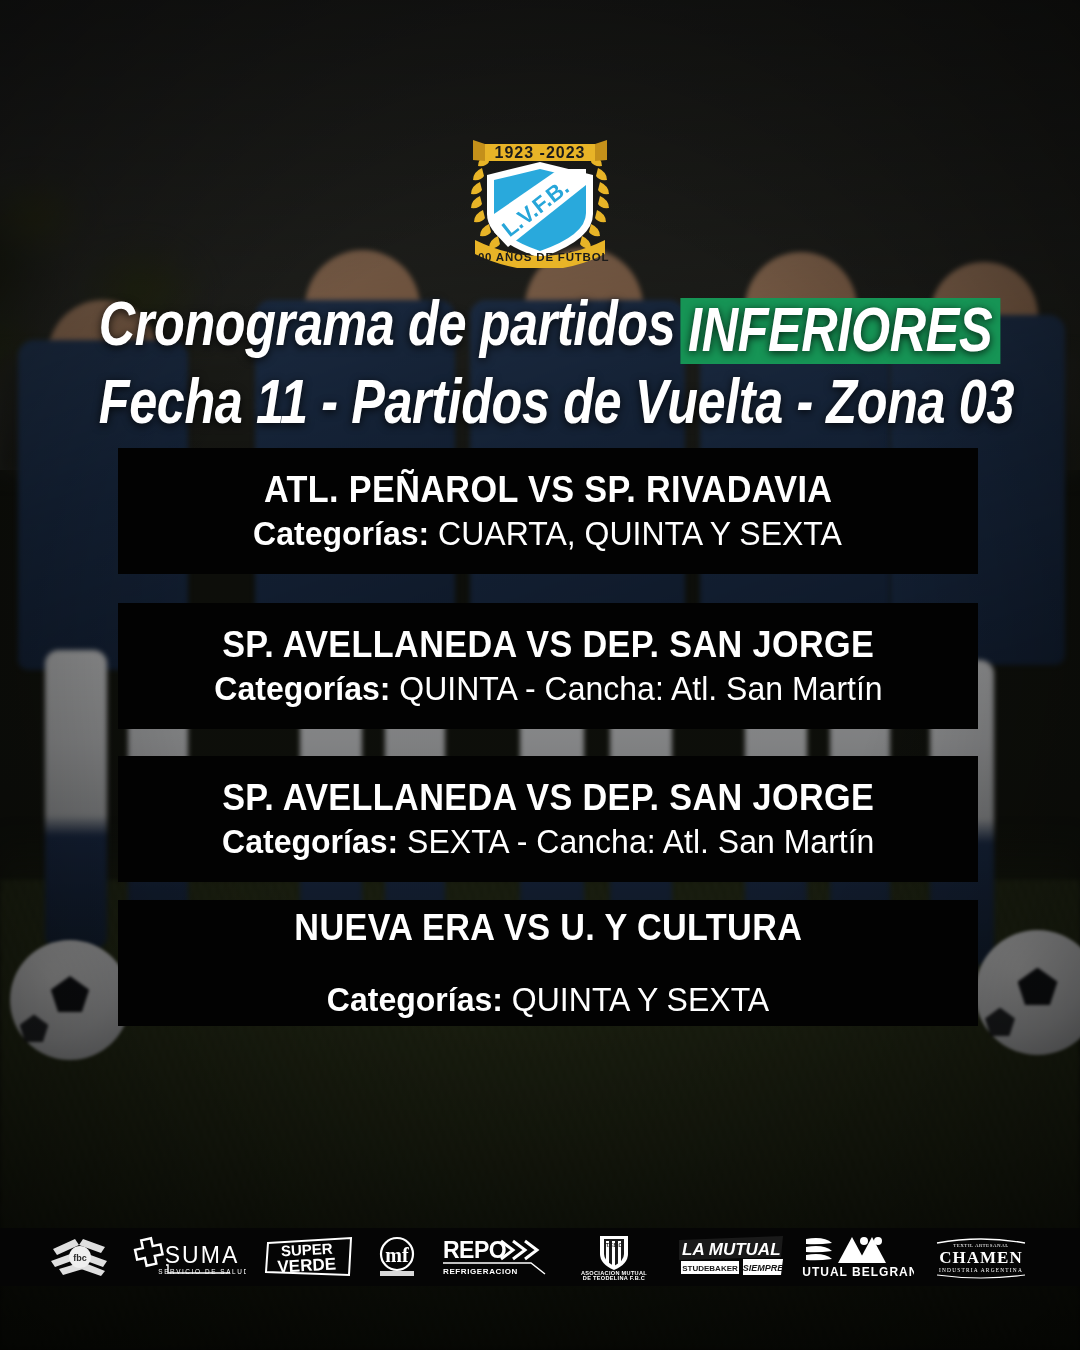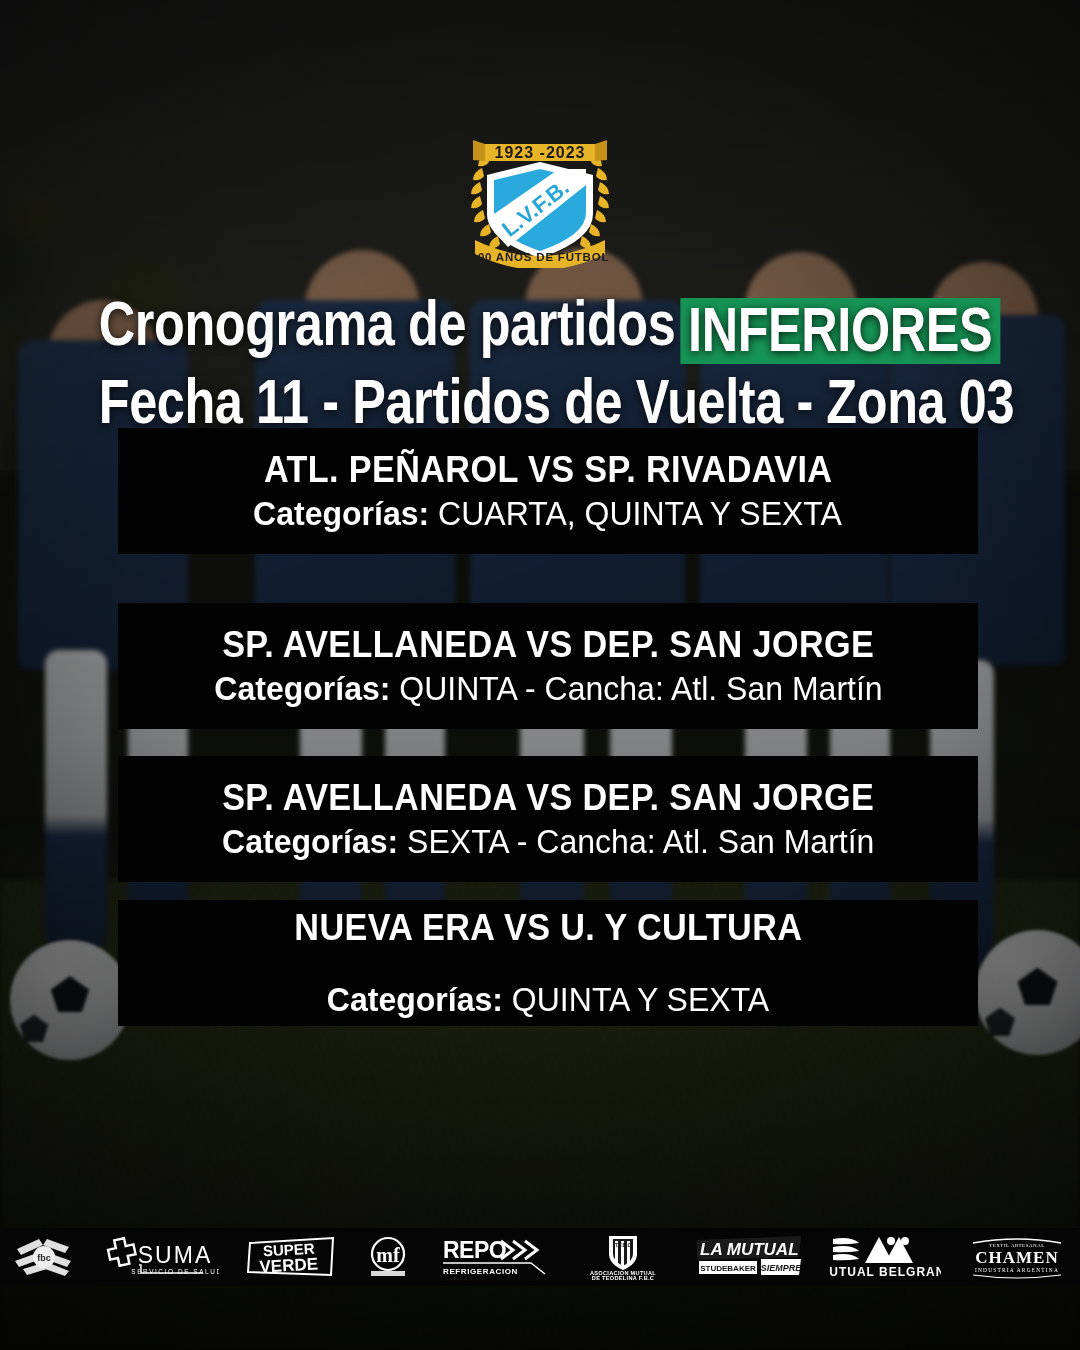--- a/index.html
+++ b/index.html
@@ -90,21 +90,21 @@
       linear-gradient(180deg, rgba(0,0,0,.62) 0%, rgba(0,0,0,.40) 22%, rgba(0,0,0,.34) 55%, rgba(0,0,0,.52) 85%, rgba(0,0,0,.70) 100%);}
   .bg-vig{position:absolute;inset:0;background:radial-gradient(ellipse 80% 70% at 50% 45%, rgba(0,0,0,0) 40%, rgba(0,0,0,.55) 100%);}
 
   
   .content{position:absolute;inset:0;}
 
   
   .crest{position:absolute;left:50%;top:128px;transform:translateX(-50%);width:210px;height:140px;}
 
   
-  .title-wrap{position:absolute;left:0;top:288px;width:988px;text-align:center;}
+  .title-wrap{position:absolute;left:0;top:288px;width:988px;text-align:center;font-style:italic;}
   .title-line{
     font-family:"Liberation Sans Narrow","Liberation Sans",sans-serif;
     font-weight:700;color:#ffffff;
     letter-spacing:-.5px;
     white-space:nowrap;
     text-shadow:0 2px 10px rgba(0,0,0,.8);
     transform:scaleX(.80);
   }
   .title-line.l1t{font-size:63px;line-height:70px;}
   .title-line.l2t{font-size:63px;line-height:70px;margin-top:2px;}
@@ -136,21 +136,21 @@
     color:#ffffff;font-size:33px;line-height:40px;
     font-weight:400;white-space:nowrap;margin-top:3px;
     transform:scaleX(.97);
   }
   .match-cats b{font-weight:700;}
 
   
   .sponsor-bar{
     position:absolute;left:0;top:1228px;width:1080px;height:58px;
     background:#050505;
-    display:flex;align-items:center;justify-content:center;gap:26px;
+    display:flex;align-items:center;justify-content:center;gap:17px;
   }
   .sp{height:46px;display:flex;align-items:center;justify-content:center;color:#fff;}
   .sp svg{display:block;}
 </style>
 </head>
 <body>
 
 <div class="poster">
 
   <div class="bg">
@@ -226,21 +226,21 @@
         <path d="M40 112 Q105 144 170 112 L170 126 Q105 158 40 126 Z" fill="#e8b427"></path>
         <text x="105" y="133" fill="#1b1b1b" font-family="'Liberation Sans',sans-serif" font-size="11.5" font-weight="700" text-anchor="middle" letter-spacing=".8">100 AÑOS DE FÚTBOL</text>
       </svg>
     </div>
 
     <div class="title-wrap">
       <div class="title-line l1t"><span>Cronograma de partidos</span><span class="hl">INFERIORES</span></div>
       <div class="title-line l2t">Fecha 11 - Partidos de Vuelta - Zona 03</div>
     </div>
 
-    <div class="card" style="left:118px;top:428px;width:860px;height:126px;">
+    <div class="card" style="left:118px;top:448px;width:860px;height:126px;">
       <div class="match-title">ATL. PEÑAROL VS SP. RIVADAVIA</div>
       <div class="match-cats"><b>Categorías:</b>
            <span>CUARTA, QUINTA Y SEXTA</span></div>
     </div>
 
     <div class="card" style="left:118px;top:603px;width:860px;height:126px;">
       <div class="match-title">SP. AVELLANEDA VS DEP. SAN JORGE</div>
       <div class="match-cats"><b>Categorías:</b>
            <span>QUINTA - Cancha: Atl. San Martín</span></div>
     </div>

